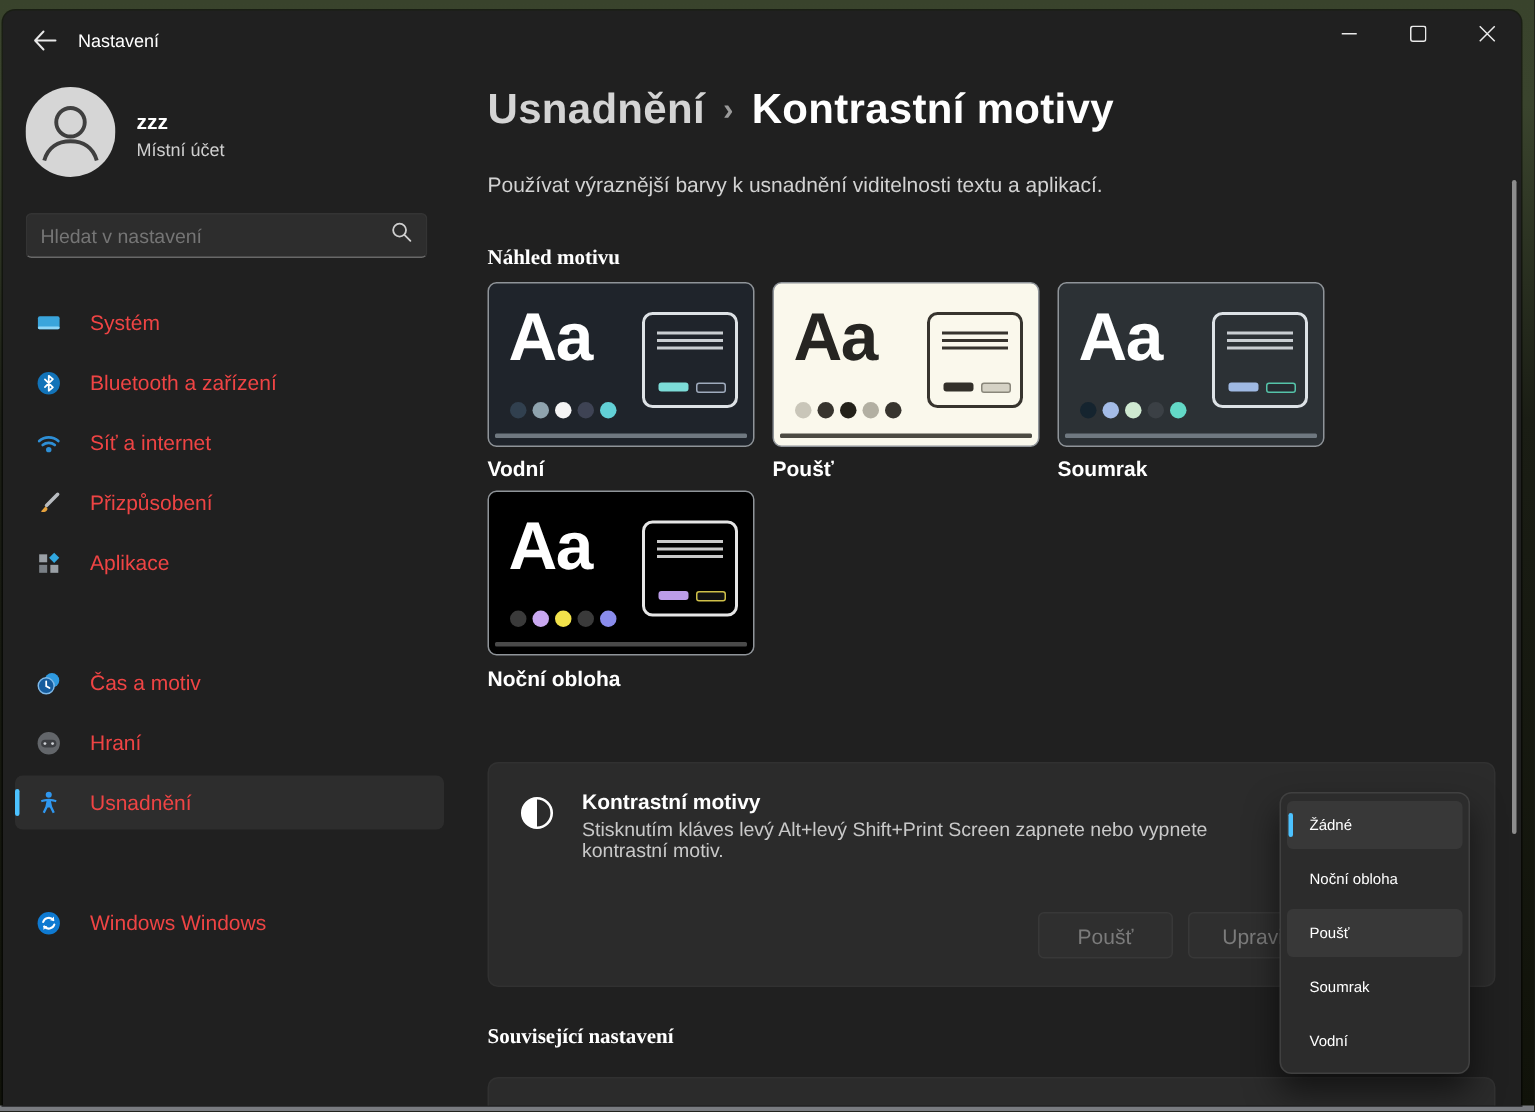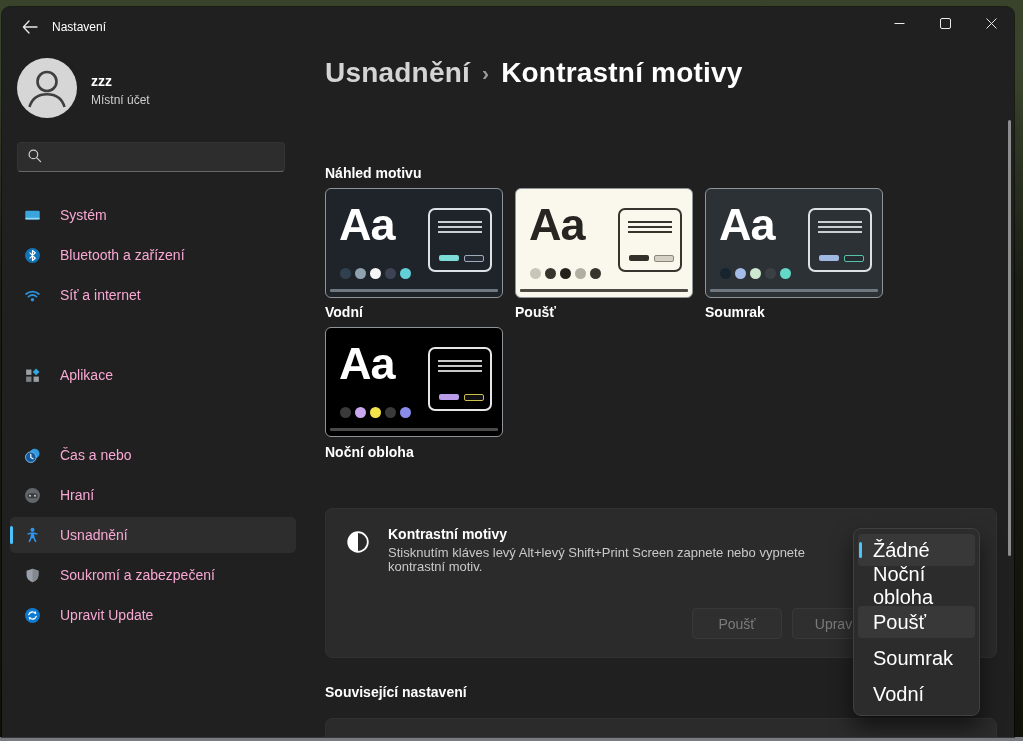--- a/index.html
+++ b/index.html
@@ -20,31 +20,31 @@
   
   .avatar { position:absolute; left:15px; top:51px; }
   .user-name { position:absolute; left:89px; top:66px; font-size:14px; font-weight:700; color:#fff; }
   .user-type { position:absolute; left:89px; top:86px; font-size:12px; color:#cfcfcf; }
   .search { position:absolute; left:15px; top:135px; width:268px; height:30px; background:#2d2d2d;
             border:1px solid #343434; border-bottom-color:#686868; border-radius:4px;
             display:flex; align-items:center; padding:0 9px; }
   .search input { flex:1; background:transparent; border:none; outline:none; color:#cfcfcf;
             font-size:13px; font-family:"Liberation Sans", sans-serif; }
   .nav-item { position:absolute; left:8px; width:286px; height:36px; border-radius:5px;
-              display:flex; align-items:center; padding-left:14px; color:#f9a8d4; font-size:14px; cursor:default; }
+              display:flex; align-items:center; padding-left:14px; color:#ef4444; font-size:14px; cursor:default; }
   .nav-item.sel { background:#2d2d2d; }
   .nav-item .ni { width:17px; height:17px; margin-right:19px; display:flex; align-items:center; justify-content:center; }
   .nav-accent { position:absolute; left:0; top:9px; width:3px; height:18px; border-radius:2px; }
 
   
   .h1 { position:absolute; left:323px; top:50px; font-size:28px; font-weight:700; color:#fff; letter-spacing:.2px; }
   .h1 .crumb-parent { color:#d4d4d4; }
   .h1 .crumb-sep { color:#9a9a9a; font-size:21px; padding:0 12px; vertical-align:2px; }
   .subtitle { position:absolute; left:323px; top:108px; font-size:14px; color:#d2d2d2; }
-  .sec-h { position:absolute; font-size:14px; font-weight:700; color:#fff; }
+  .sec-h { position:absolute; font-size:14px; font-weight:700; color:#fff;font-family:Liberation Serif, serif; }
 
   
   .tcard { position:absolute; width:178px; height:110px; border:1px solid #8f9499; border-radius:6px; cursor:pointer; }
   .aa { position:absolute; left:13px; top:13px; font-size:45px; font-weight:600; line-height:1; letter-spacing:-1px; }
   .dots { position:absolute; left:14px; top:79px; display:flex; gap:4px; }
   .dot { width:11px; height:11px; border-radius:50%; }
   .mini { position:absolute; right:10px; top:19px; width:64px; height:64px; border:2px solid; border-radius:7px; }
   .pl { position:absolute; left:8px; right:8px; height:2px; background:currentColor; }
   .pb1 { position:absolute; width:20px; height:6px; border-radius:2px; bottom:9px; right:31px; }
   .pb2 { position:absolute; width:20px; height:7px; border-radius:2px; bottom:8px; right:6px; border:1px solid; }
@@ -61,21 +61,21 @@
          display:flex; align-items:center; justify-content:center; font-family:"Liberation Sans", sans-serif; }
 
   .rcard { position:absolute; left:323px; top:711px; width:672px; height:40px;
            border:1px solid #313131; border-radius:7px; }
 
   
   .dd { position:absolute; left:851px; top:521px; width:127px; background:#2c2c2c;
         border:1px solid #404040; border-radius:8px; padding:5px 4px;
         box-shadow:0 12px 22px rgba(0,0,0,.55); z-index:40; }
   .dd-item { position:relative; height:32px; border-radius:4px; display:flex; align-items:center;
-             padding-left:15px; color:#fff; font-size:20px; margin-bottom:4px; cursor:pointer; }
+             padding-left:15px; color:#fff; font-size:10px; margin-bottom:4px; cursor:pointer; }
   .dd-item:last-child { margin-bottom:0; }
   .dd-item.sel, .dd-item.hover { background:#383838; }
   .dd-accent { position:absolute; left:1px; top:8px; width:3px; height:16px; border-radius:2px; }
 
   .sb-thumb { position:absolute; left:1006px; top:113px; width:3px; height:436px;
               background:#8d8d8d; border-radius:2px; }
   .desktop-bottom { position:absolute; left:0; top:737px; width:1023px; height:4px; }
 </style>
 </head>
 <body>
@@ -115,20 +115,21 @@
       <svg width="60" height="60" viewBox="0 0 60 60">
         <circle cx="30" cy="30" r="30" fill="#d6d6d6"></circle>
         <circle cx="30" cy="23.5" r="9.5" fill="none" stroke="#3f3f3f" stroke-width="2.6"></circle>
         <path d="M12.5 49c2.5-8.8 9.3-12.8 17.5-12.8S45 40.2 47.5 49" fill="none" stroke="#3f3f3f" stroke-width="2.6"></path>
       </svg>
     </div>
     <div class="user-name">zzz</div>
     <div class="user-type">Místní účet</div>
 
     <div class="search">
+      <input type="text" placeholder="Hledat v nastavení" style="">
       <span>
         <svg width="15" height="15" viewBox="0 0 15 15">
             <circle cx="6.4" cy="6.4" r="4.3" fill="none" stroke="#cfcfcf" stroke-width="1.2"></circle>
             <path d="M9.8 9.8L13.6 13.6" stroke="#cfcfcf" stroke-width="1.2" stroke-linecap="round"></path>
           </svg>
       </span>
     </div>
 
     <div class="nav-item" style="top:190px">
       <span class="ni">
@@ -151,40 +152,49 @@
     <div class="nav-item" style="top:270px">
       <span class="ni">
           <svg width="17" height="17" viewBox="0 0 16 16">
             <path d="M2 6.6a9 9 0 0 1 12 0" stroke="#2e8fd6" stroke-width="1.7" fill="none" stroke-linecap="round"></path>
             <path d="M4.2 9.1a6 6 0 0 1 7.6 0" stroke="#2e8fd6" stroke-width="1.7" fill="none" stroke-linecap="round"></path>
             <circle cx="8" cy="12" r="1.7" fill="#2e8fd6"></circle>
           </svg>
         </span>
       <span>Síť a internet</span>
     </div>
+    <div class="nav-item" style="top:310px">
+      <span class="ni">
+          <svg width="17" height="17" viewBox="0 0 16 16">
+            <path d="M13.6 2.4L6.6 9.4" stroke="#b8bcc0" stroke-width="2.2" stroke-linecap="round"></path>
+            <path d="M5.9 10.1l-2.8 3c1.3.7 2.7.4 3.7-.6.5-.5.5-1.2.1-1.7z" fill="#e8a33d"></path>
+          </svg>
+        </span>
+      <span>Přizpůsobení</span>
+    </div>
     <div class="nav-item" style="top:350px">
       <span class="ni">
           <svg width="17" height="17" viewBox="0 0 16 16">
             <rect x="2" y="2.4" width="5" height="5" fill="#9aa0a6"></rect>
             <rect x="2" y="9" width="5" height="5" fill="#7a8086"></rect>
             <rect x="9" y="9" width="5" height="5" fill="#9aa0a6"></rect>
             <path d="M11.4 1.4l3.2 3.2-3.2 3.2-3.2-3.2z" fill="#31a8e0"></path>
           </svg>
         </span>
       <span>Aplikace</span>
     </div>
     <div class="nav-item" style="top:430px">
       <span class="ni">
           <svg width="17" height="17" viewBox="0 0 16 16">
             <circle cx="10" cy="6.2" r="4.6" fill="#2f9ae0"></circle>
             <circle cx="6.4" cy="9.6" r="5" fill="#155c9e" stroke="#7fb9e8" stroke-width="0.9"></circle>
             <path d="M6.4 6.8v3l2.1 1.2" stroke="#fff" stroke-width="1.1" fill="none" stroke-linecap="round"></path>
           </svg>
         </span>
-      <span>Čas a nebo</span>
+      <span>Čas a motiv</span>
     </div>
     <div class="nav-item" style="top:470px">
       <span class="ni">
           <svg width="17" height="17" viewBox="0 0 16 16">
             <circle cx="8" cy="8" r="7" fill="#63666a"></circle>
             <rect x="3.2" y="5.8" width="9.6" height="4.8" rx="2.4" fill="#3c3e42"></rect>
             <circle cx="5.6" cy="8.2" r="0.9" fill="#cfd2d6"></circle>
             <circle cx="10.4" cy="8.2" r="0.9" fill="#cfd2d6"></circle>
           </svg>
         </span>
@@ -193,44 +203,36 @@
     <div class="nav-item sel" style="top:510px">
       <span class="nav-accent" style="background: rgb(76, 194, 255);"></span>
       <span class="ni">
           <svg width="17" height="17" viewBox="0 0 16 16">
             <circle cx="8" cy="2.7" r="1.9" fill="#2f97ef"></circle>
             <path d="M8 5.1c-2 0-3.7.5-4.9 1l.4 1.3c1.6-.5 2.8-.7 3.1-.7l-.7 3.3-1.7 3.7 1.3.6 1.8-3.7h1.4l1.8 3.7 1.3-.6-1.7-3.7-.7-3.3c.3 0 1.5.2 3.1.7l.4-1.3c-1.2-.5-2.9-1-4.9-1z" fill="#2f97ef"></path>
           </svg>
         </span>
       <span>Usnadnění</span>
     </div>
-    <div class="nav-item" style="top:550px">
-      <span class="ni">
-          <svg width="17" height="17" viewBox="0 0 16 16">
-            <path d="M8 1.6l5.6 1.9v4c0 3.3-2.2 5.6-5.6 6.9-3.4-1.3-5.6-3.6-5.6-6.9v-4z" fill="#9aa0a8"></path>
-            <path d="M8 1.6l5.6 1.9v4c0 3.3-2.2 5.6-5.6 6.9z" fill="#84898f"></path>
-          </svg>
-        </span>
-      <span>Soukromí a zabezpečení</span>
-    </div>
     <div class="nav-item" style="top:590px">
       <span class="ni">
           <svg width="17" height="17" viewBox="0 0 16 16">
             <circle cx="8" cy="8" r="7" fill="#0f7ad1"></circle>
             <path d="M4.5 7.2a3.7 3.7 0 0 1 6.4-1.2M11.5 8.8a3.7 3.7 0 0 1-6.4 1.2" stroke="#fff" stroke-width="1.3" fill="none" stroke-linecap="round"></path>
             <path d="M11.3 3.8v2.4H8.9z" fill="#fff"></path>
             <path d="M4.7 12.2V9.8h2.4z" fill="#fff"></path>
           </svg>
         </span>
-      <span>Upravit Update</span>
+      <span>Windows Windows</span>
     </div>
 
     <div class="h1">
       <span class="crumb-parent">Usnadnění</span><span class="crumb-sep">›</span><span>Kontrastní motivy</span>
     </div>
+    <div class="subtitle">Používat výraznější barvy k usnadnění viditelnosti textu a aplikací.</div>
 
     <div class="sec-h" style="left:323px; top:158px;">Náhled motivu</div>
 
     <div class="tcard" style="left: 323px; top: 181px; background: rgb(31, 36, 43); color: rgb(255, 255, 255);">
       <div class="aa">Aa</div>
       <div class="dots">
         <span class="dot" style="background: rgb(49, 64, 79);"></span>
         <span class="dot" style="background: rgb(143, 163, 174);"></span>
         <span class="dot" style="background: rgb(245, 245, 245);"></span>
         <span class="dot" style="background: rgb(62, 67, 84);"></span>

